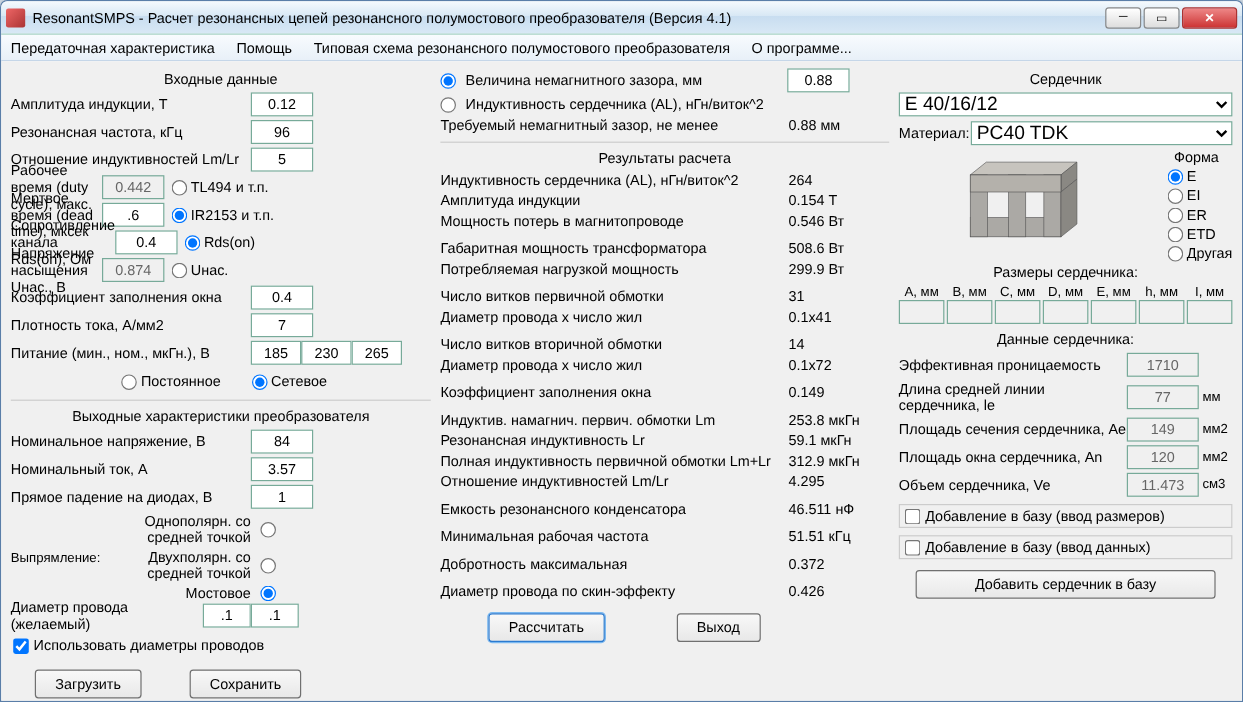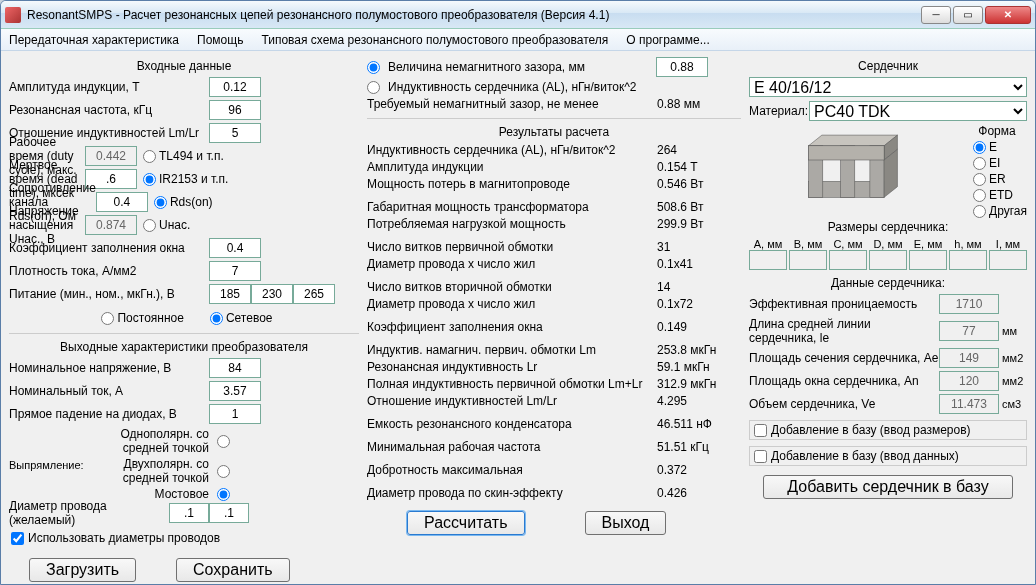--- a/index.html
+++ b/index.html
@@ -24,21 +24,21 @@
 .left .row label { width: 200px; }
 input[type=text] { width: 52px; height: 20px; border: 1px solid #7a9; text-align: center; font-size: 12px; font-family: inherit; background: #fff; }
 input[type=text][readonly] { background: #f0f0f0; color: #666; }
 .radio-wrap { display: flex; align-items: center; gap: 3px; margin-left: 6px; }
 .radio-wrap label { width: auto; font-size: 12px; }
 .triple input { width: 42px; }
 .centerline { display: flex; justify-content: center; gap: 20px; margin: 4px 0; }
 .sep { border: none; border-top: 1px solid #ccc; margin: 4px 0; }
 .rect-row { display: flex; align-items: center; margin-bottom: 2px; }
 .rect-row .lbl { width: 120px; text-align: right; padding-right: 8px; font-size: 12px; }
-.btn { height: 24px; padding: 0 16px; border: 1px solid #707070; border-radius: 3px; background: linear-gradient(#f8f8f8,#e8e8e8); font-size: 16px; cursor: pointer; font-family: inherit; }
+.btn { height: 24px; padding: 0 16px; border: 1px solid #707070; border-radius: 3px; background: linear-gradient(#f8f8f8,#e8e8e8); font-size: 12px; cursor: pointer; font-family: inherit; }
 .btn.focus { border: 1px solid #2a7ad0; box-shadow: 0 0 0 1px #7ab8f0; }
 .btnrow { display: flex; gap: 40px; justify-content: flex-start; margin-top: 8px; padding-left: 20px; }
 .mid-opt { display: flex; align-items: center; gap: 8px; margin-bottom: 3px; font-size: 12px; }
 .mid-opt .lb { width: 260px; }
 .result-line { display: flex; font-size: 12px; margin-bottom: 2px; line-height: 15px; }
 .result-line .rl { width: 290px; }
 .result-line .rv { width: 80px; text-align: left; }
 .right .row label { width: 60px; }
 select { height: 20px; border: 1px solid #7a9; font-size: 16px; background: #fff; }
 .core-img { width: 110px; height: 80px; margin: 4px auto; display: block; }

